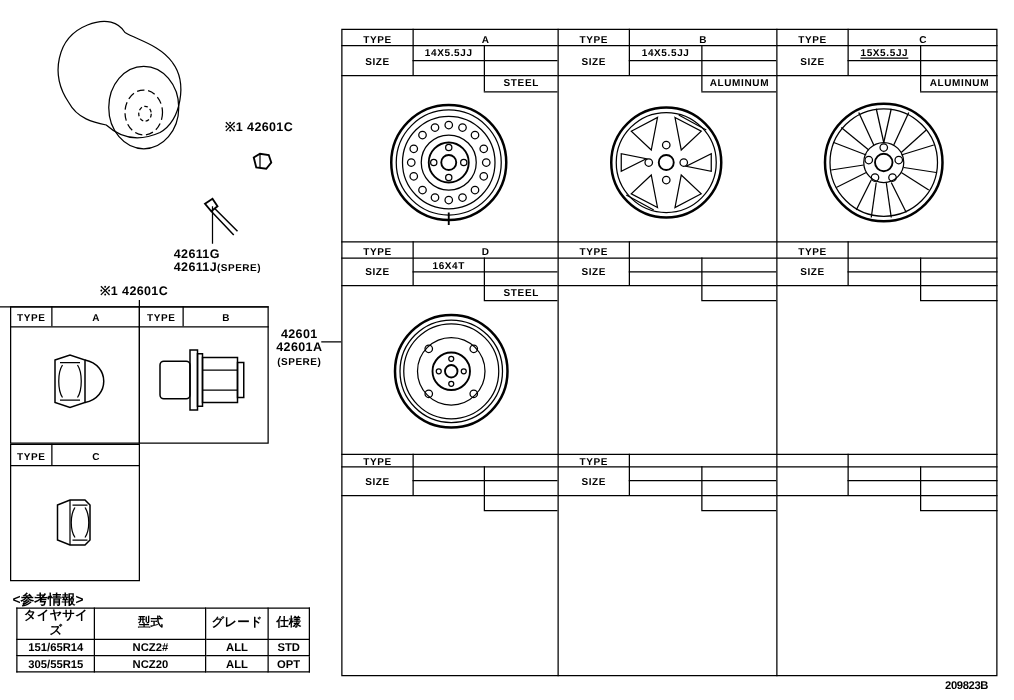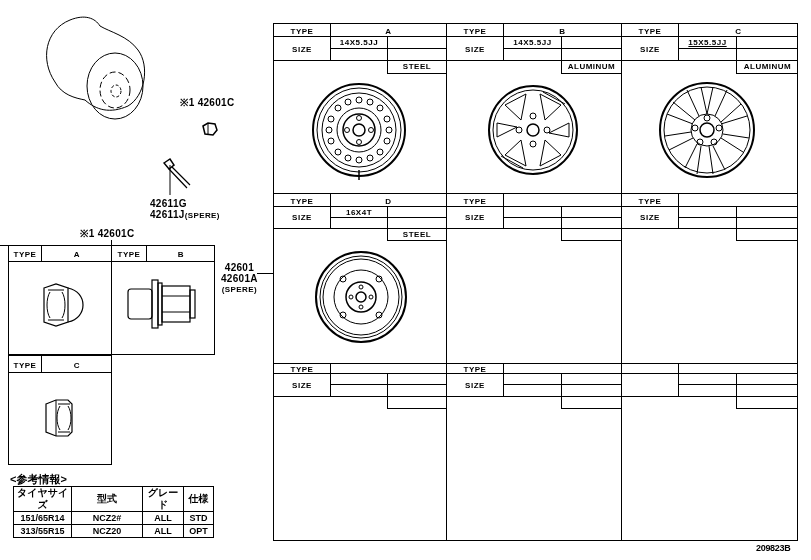--- a/index.html
+++ b/index.html
@@ -33,21 +33,21 @@
 <svg style="left:200px;top:120px" width="20" height="20">
   <path d="M3,6 L8,3 L15,4 L17,10 L13,15 L5,14 Z" fill="none" stroke="#000" stroke-width="1.5"></path>
   <line x1="8" y1="3" x2="8" y2="14" stroke="#000"></line>
 </svg>
 
 <svg style="left:160px;top:155px" width="40" height="45">
   <path d="M4,8 L10,4 L14,10 L9,14 Z" fill="none" stroke="#000" stroke-width="1.5"></path>
   <path d="M12,12 L30,30 M9,14 L27,33" stroke="#000" stroke-width="1.2"></path>
   <line x1="10" y1="10" x2="10" y2="40" stroke="#000" stroke-width="1"></line>
 </svg>
-<div class="abs lbl" style="left:150px;top:198px;line-height:11px;">
+<div class="abs lbl" style="left:139px;top:198px;line-height:11px;">
   <div>42611G</div>
   <div><span>42611J</span><span class="sm">(SPERE)</span></div>
 </div>
 
 <div class="abs lbl" style="left:80px;top:229px;">
   <span>※1</span>
   <span>42601C</span>
 </div>
 <div class="vl" style="left:111px;top:240px;height:5px;"></div>
 <div class="hl" style="left:0;top:245px;width:215px;"></div>
@@ -309,36 +309,36 @@
 <div>
   <div class="hl" style="left:621px;top:373px;width:177px;"></div>
   <div class="hl" style="left:621px;top:396px;width:177px;"></div>
   <div class="vl" style="left:678px;top:363px;height:33px;"></div>
   <div class="hl" style="left:678px;top:384px;width:120px;"></div>
   <div class="vl" style="left:736px;top:373px;height:35px;"></div>
   <div class="hl" style="left:736px;top:408px;width:62px;"></div>
 </div>
 
 <div class="abs" style="left:10px;top:472px;font-size:11px;font-weight:bold;">&lt;参考情報&gt;</div>
-<table class="ref" style="left:13px;top:486px;width:201px;">
+<table class="ref" style="left:13px;top:486px;width:235px;">
   <tbody>
       <tr class="hd">
     <td style="width:60px">タイヤサイズ</td>
     <td style="width:95px">型式</td>
     <td style="width:50px">グレード</td>
     <td style="width:30px">仕様</td>
   </tr>
   <tr>
     <td>151/65R14</td>
     <td>NCZ2#</td>
     <td>ALL</td>
     <td>STD</td>
   </tr>
   <tr>
-    <td>313/55R15</td>
+    <td>305/55R15</td>
     <td>NCZ20</td>
     <td>ALL</td>
     <td>OPT</td>
   </tr>
 </tbody>
   </table>
 
 <div class="abs" style="left:756px;top:543px;font-size:9px;font-weight:bold;letter-spacing:-0.3px;">209823B</div>
 
 </body></html>

